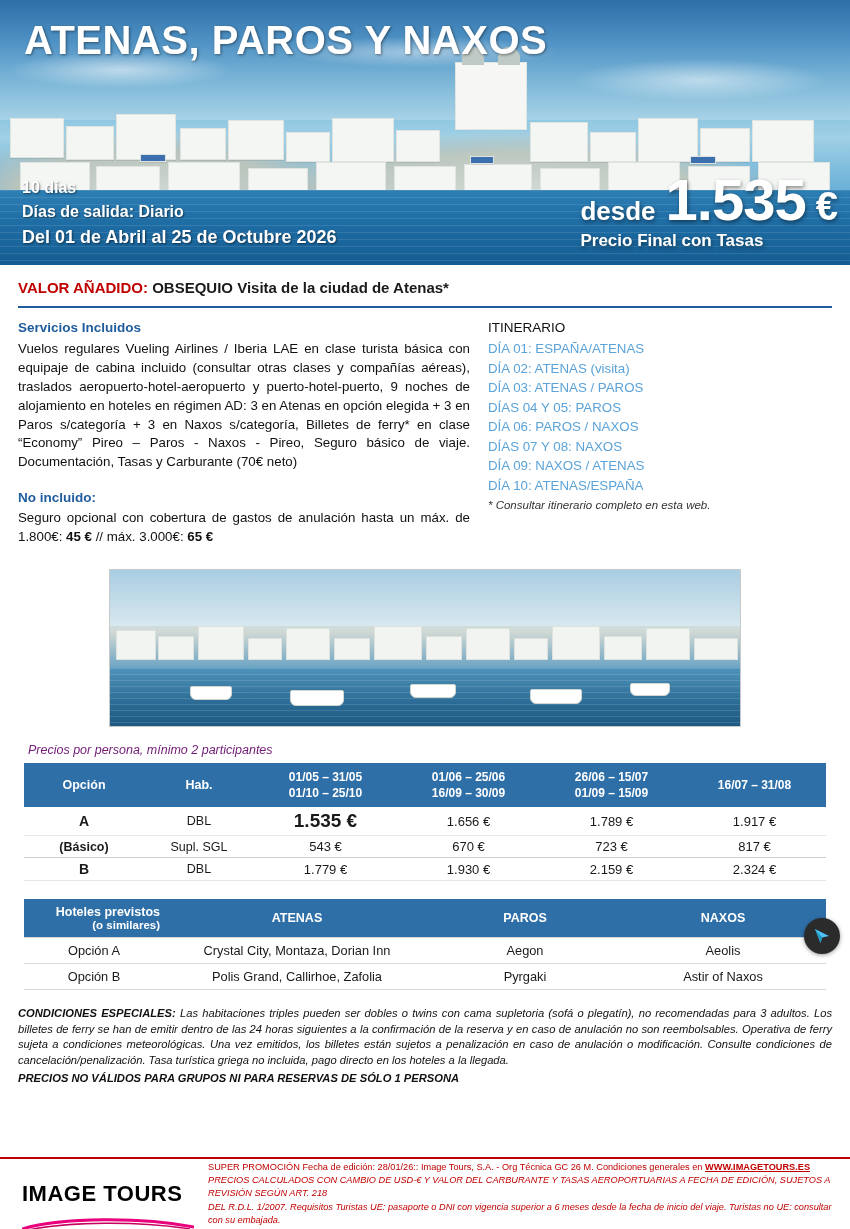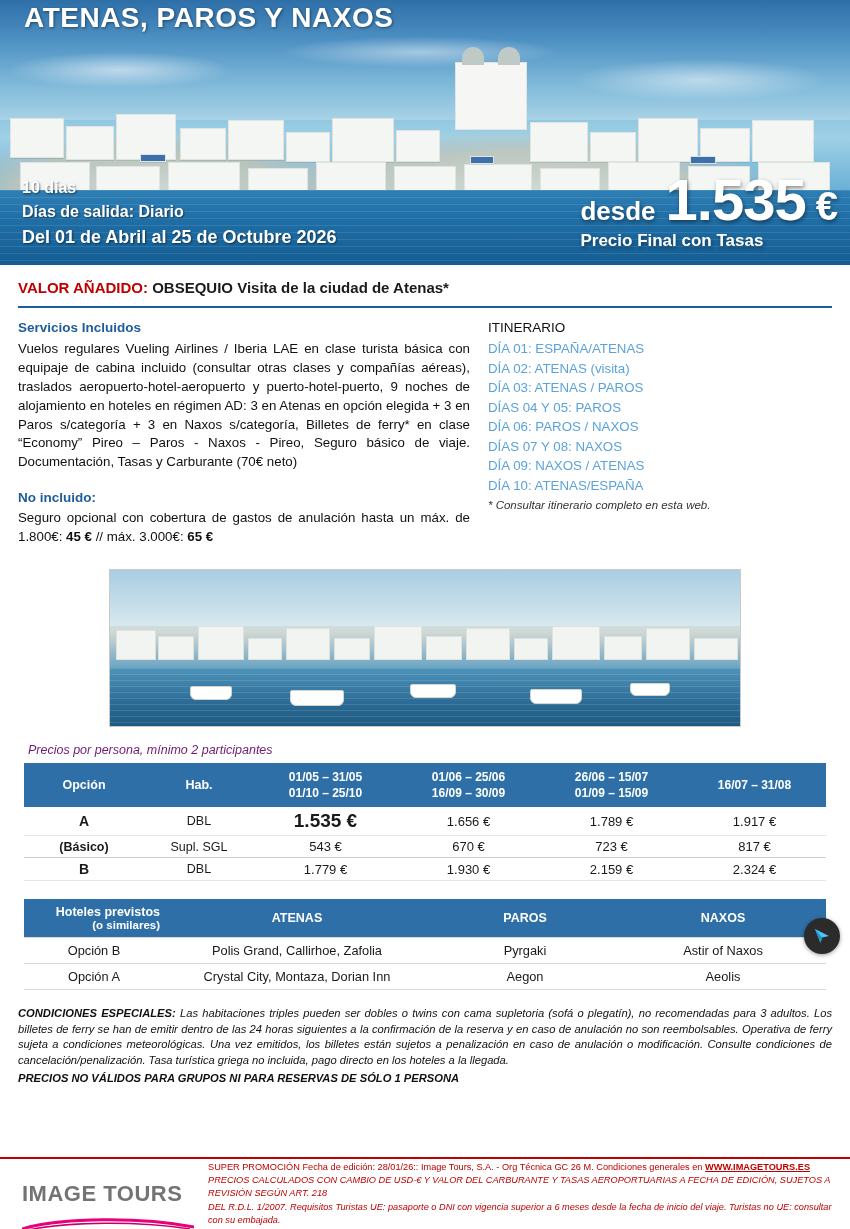--- a/index.html
+++ b/index.html
@@ -71,22 +71,22 @@
     position: absolute; left: 0; bottom: 0; width: 850px; height: 75px;
     background: linear-gradient(to bottom, #2e7fb4 0%, #1f6ea6 40%, #145d92 100%);
   }
   .sea:after{
     content:"";
     position:absolute; left:0; top:0; width:850px; height:75px;
     background: repeating-linear-gradient(to bottom, rgba(255,255,255,.10) 0 1px, rgba(255,255,255,0) 1px 7px);
   }
   .hero-title {
     position: absolute;
-    left: 24px; top: 2px;
-    font-size: 28px;
+    left: 24px; top: 18px;
+    font-size: 40px;
     font-weight: bold;
     color: #ffffff;
     letter-spacing: 0.5px;
     text-shadow: 1px 1px 3px rgba(0,0,0,.45);
     z-index: 5;
   }
   .hero-left {
     position: absolute;
     left: 22px; bottom: 14px;
     z-index: 6;
@@ -272,21 +272,21 @@
     align-items: center;
   }
   .logo-box {
     width: 208px;
     padding-left: 22px;
     position: relative;
   }
   .logo-text {
     font-size: 22px;
     font-weight: bold;
-    color: #737373;
+    color: #000000;
     letter-spacing: 0.5px;
   }
   .logo-swoosh {
     position: absolute;
     left: 22px; top: 34px;
     width: 172px; height: 16px;
   }
   .footer-text {
     flex: 1;
     padding-right: 12px;
@@ -491,30 +491,30 @@
         <span>Hoteles previstos</span>
         <span class="sub">(o similares)</span>
       </th>
       <th style="width:266px;">ATENAS</th>
       <th style="width:190px;">PAROS</th>
       <th style="width:206px;">NAXOS</th>
     </tr>
   </thead>
   <tbody>
     <tr>
+      <td>Opción A</td>
+      <td>Crystal City, Montaza, Dorian Inn</td>
+      <td>Aegon</td>
+      <td>Aeolis</td>
+    </tr>
+    <tr>
       <td>Opción B</td>
       <td>Polis Grand, Callirhoe, Zafolia</td>
       <td>Pyrgaki</td>
       <td>Astir of Naxos</td>
-    </tr>
-    <tr>
-      <td>Opción A</td>
-      <td>Crystal City, Montaza, Dorian Inn</td>
-      <td>Aegon</td>
-      <td>Aeolis</td>
     </tr>
   </tbody>
 </table>
 
 <div class="conds">
   <b>CONDICIONES ESPECIALES:</b><span> Las habitaciones triples pueden ser dobles o twins con cama supletoria (sofá o plegatín), no recomendadas para 3 adultos. Los billetes de ferry se han de emitir dentro de las 24 horas siguientes a la confirmación de la reserva y en caso de anulación no son reembolsables. Operativa de ferry sujeta a condiciones meteorológicas. Una vez emitidos, los billetes están sujetos a penalización en caso de anulación o modificación. Consulte condiciones de cancelación/penalización. Tasa turística griega no incluida, pago directo en los hoteles a la llegada.</span>
 </div>
 <div class="conds-bold">PRECIOS NO VÁLIDOS PARA GRUPOS NI PARA RESERVAS DE SÓLO 1 PERSONA</div>
 
 <div class="footer">

